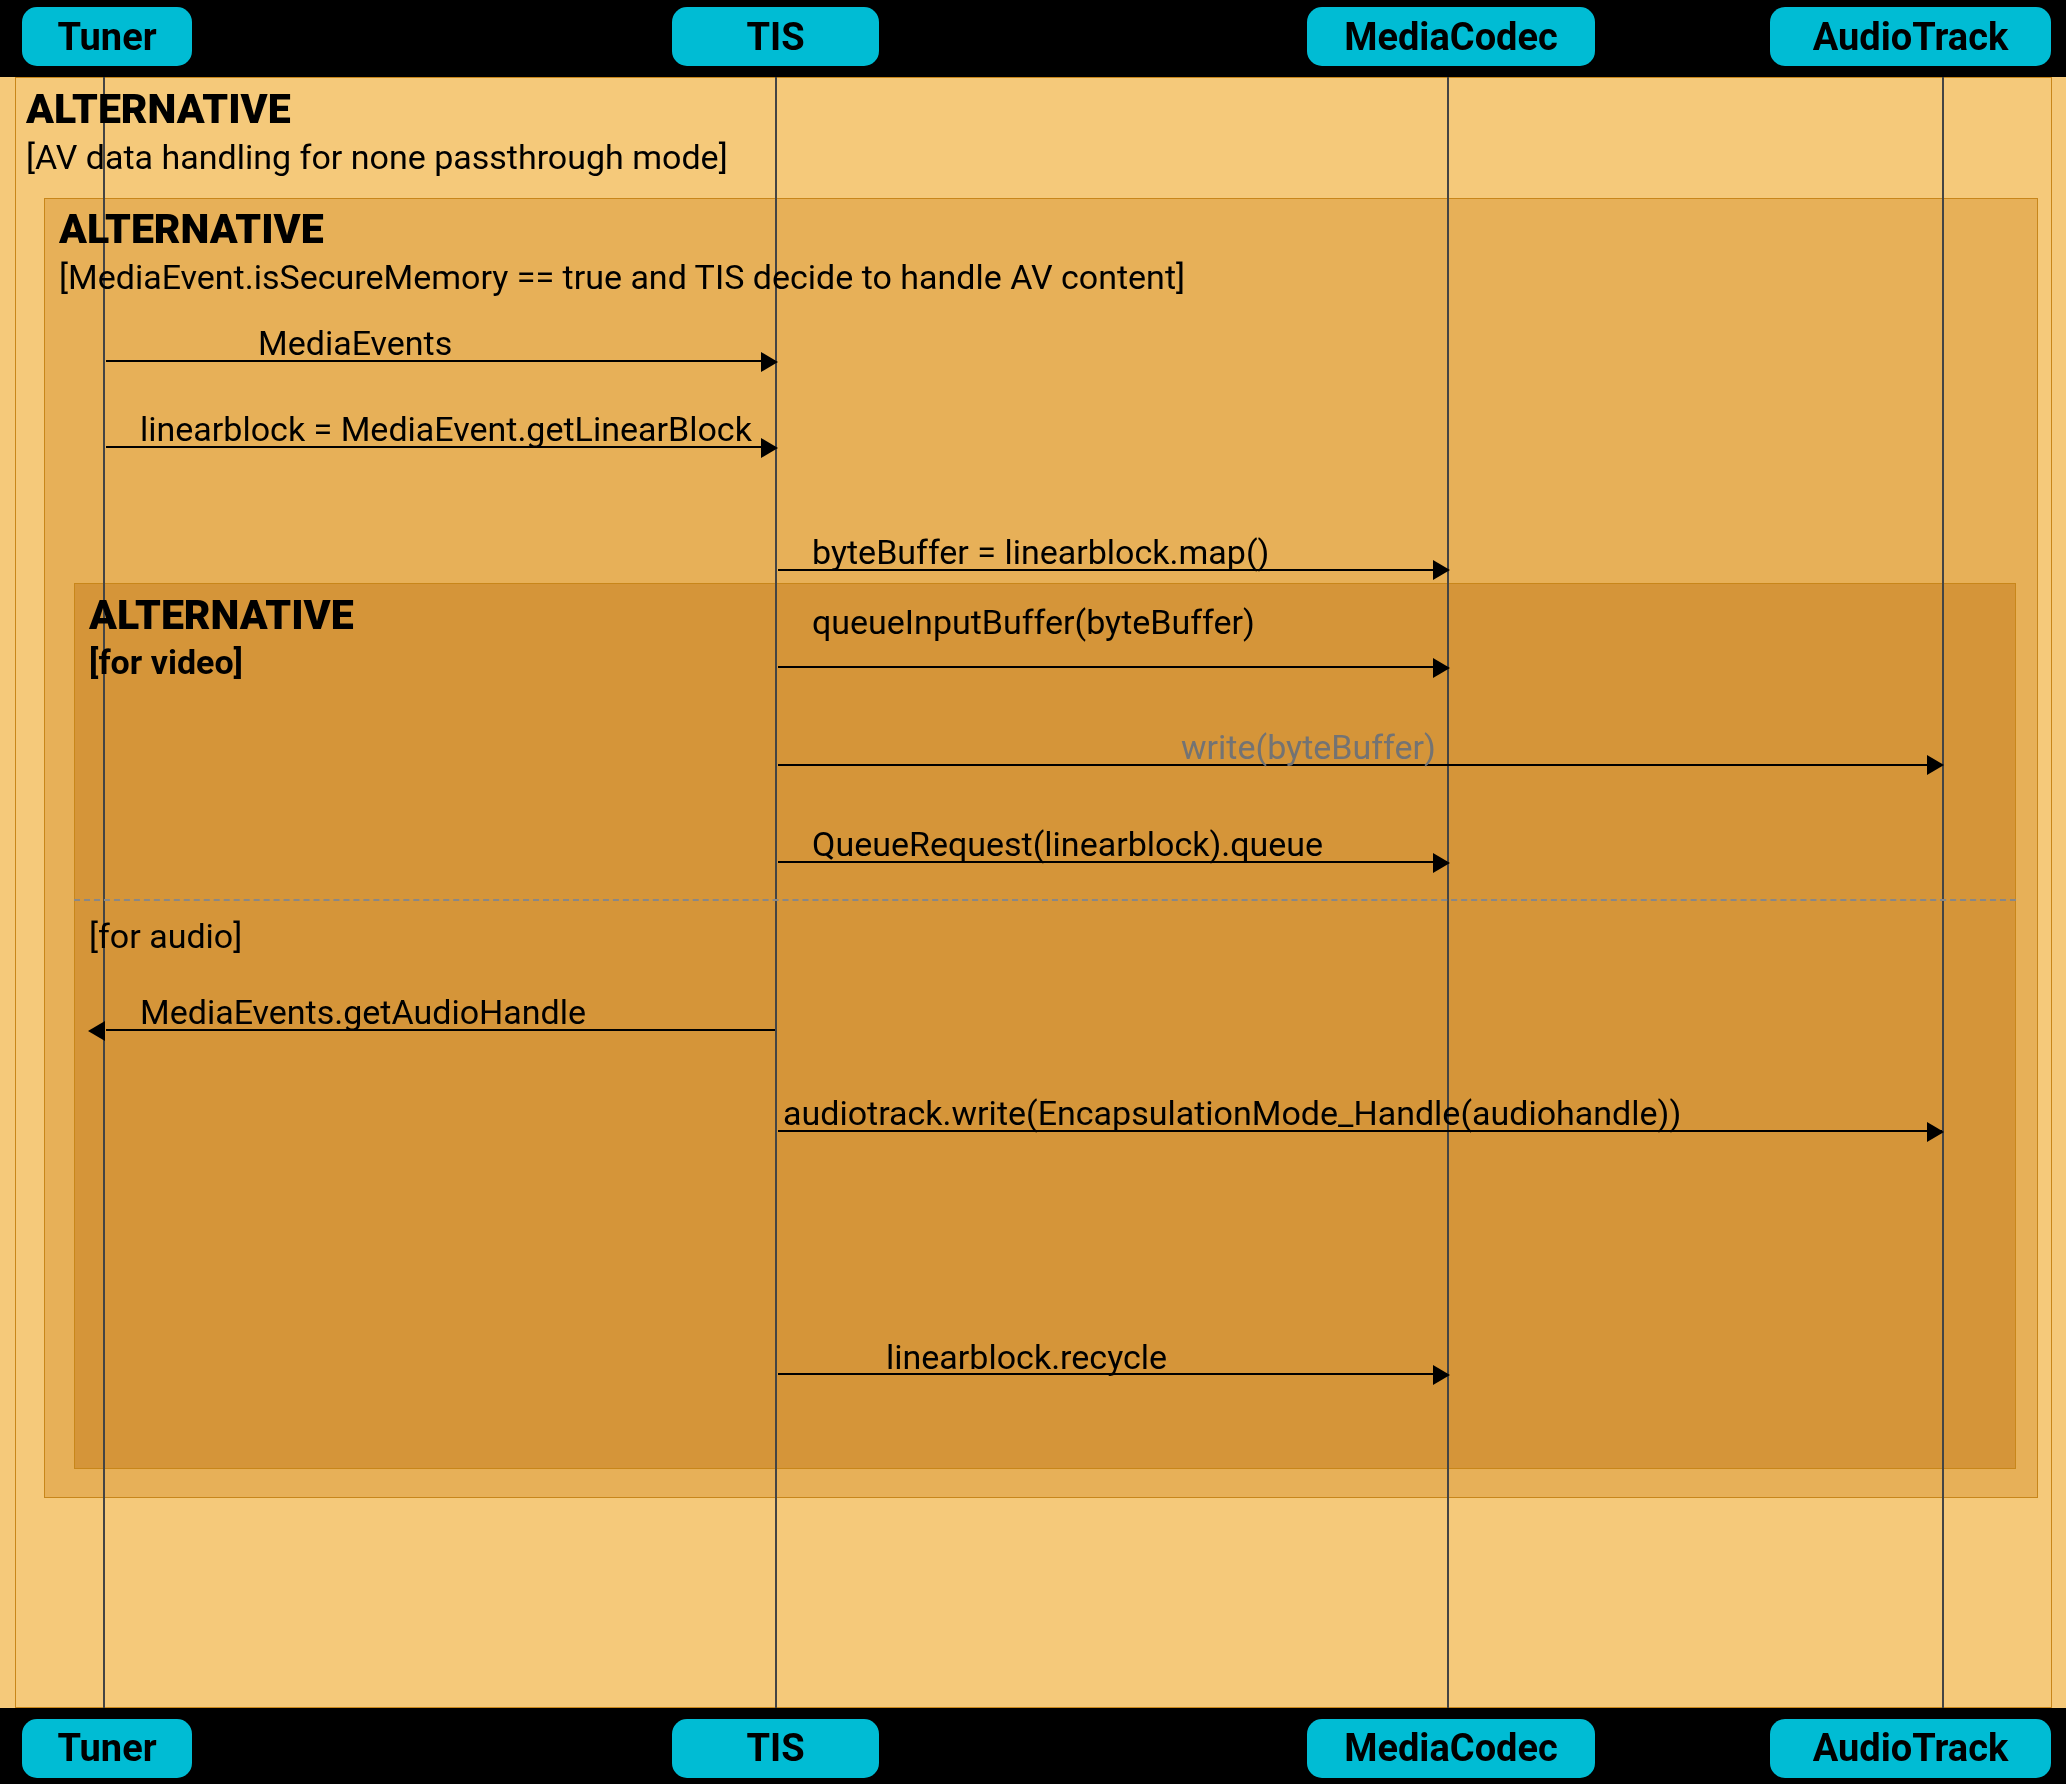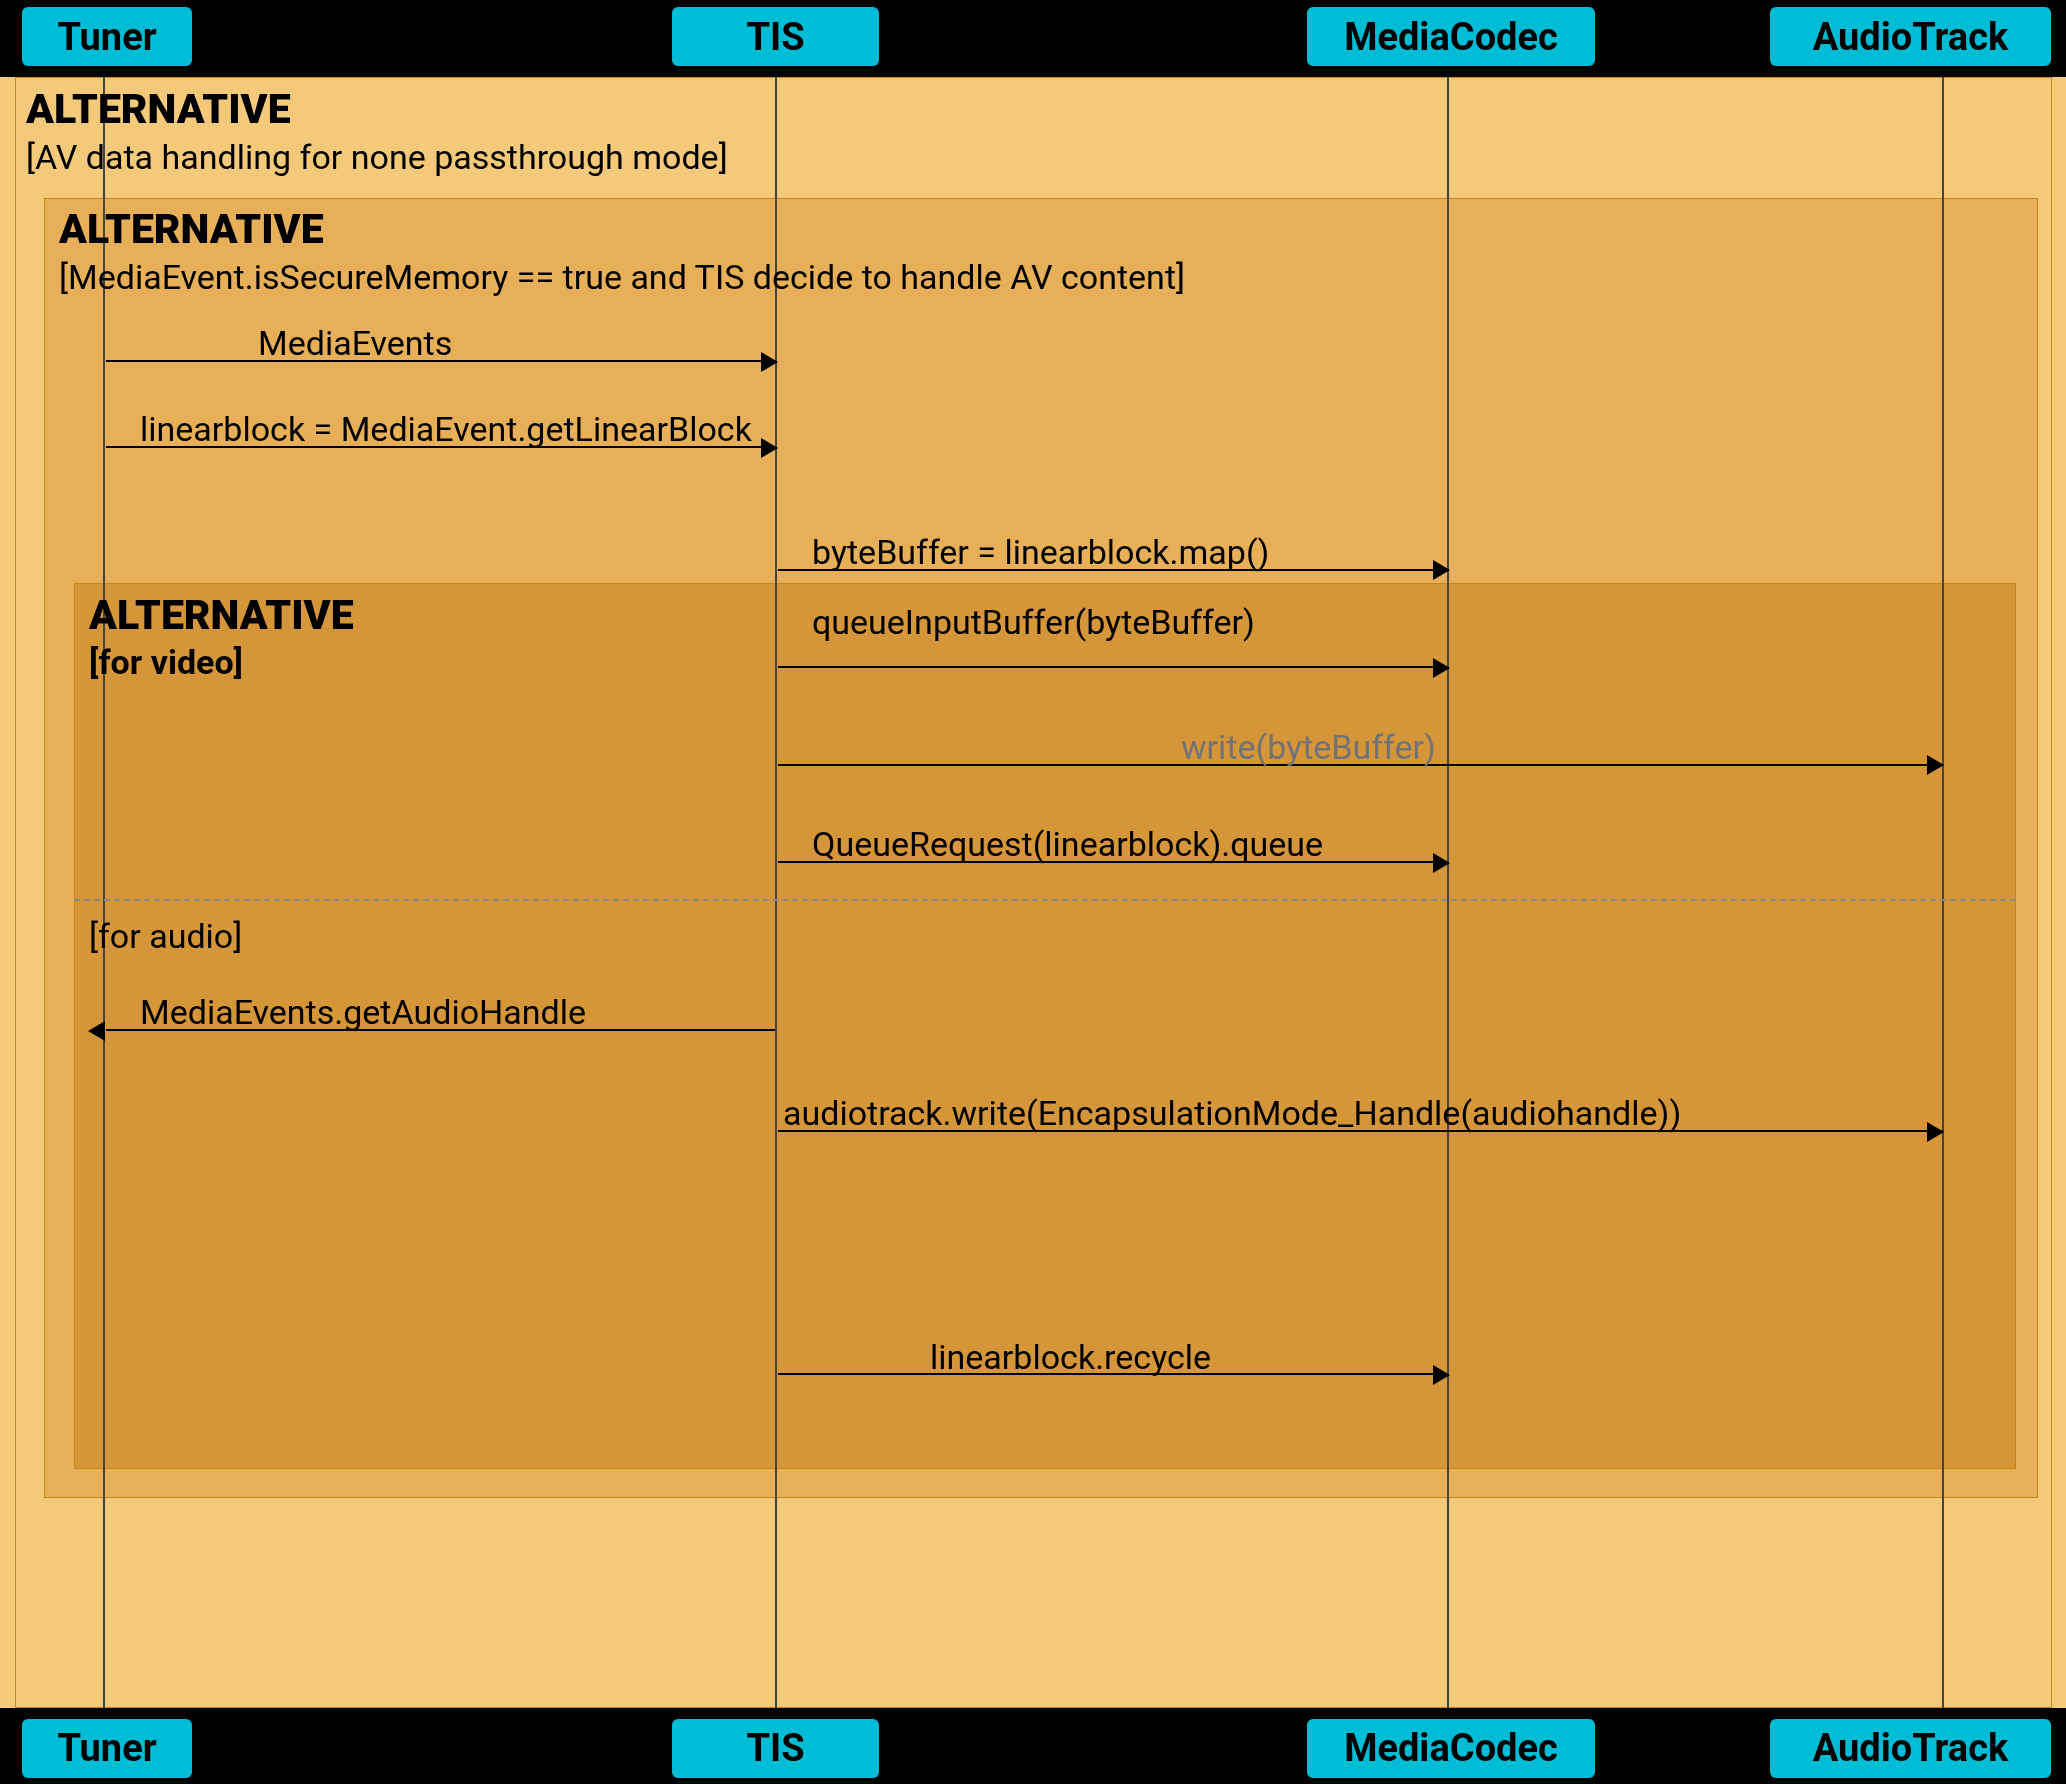--- a/index.html
+++ b/index.html
@@ -20,21 +20,21 @@
     }
 
     .actor-box {
       position: absolute;
       background: #00BCD4;
       color: #000;
       font-size: 38px;
       font-weight: 700;
       padding: 13.3px 29.5px;
       text-align: center;
-      border-radius: 6px;
+      border-radius: 15px;
       display: flex;
       align-items: center;
       justify-content: center;
     }
 
     
     .main-area {
       position: absolute;
       top: 77px;
       left: 0;
@@ -444,21 +444,20 @@
     border-left: 17.7px solid #000;
     z-index: 10;
   "></div>
   <div style="
     position: absolute;
     top: 1337px;
     left: 886px;
     font-size: 34px;
     color: #000;
     z-index: 10;
-    margin-left: 44px;
   ">linearblock.recycle</div>
 
   <div class="actor-box" style="
     top: 7.4px; left: 22px; width: 170px; height: 59px; font-size: 38px;
   ">
     <span>Tuner</span>
   </div>
 
   <div class="actor-box" style="
     top: 7.4px; left: 672px; width: 207px; height: 59px; font-size: 38px;

